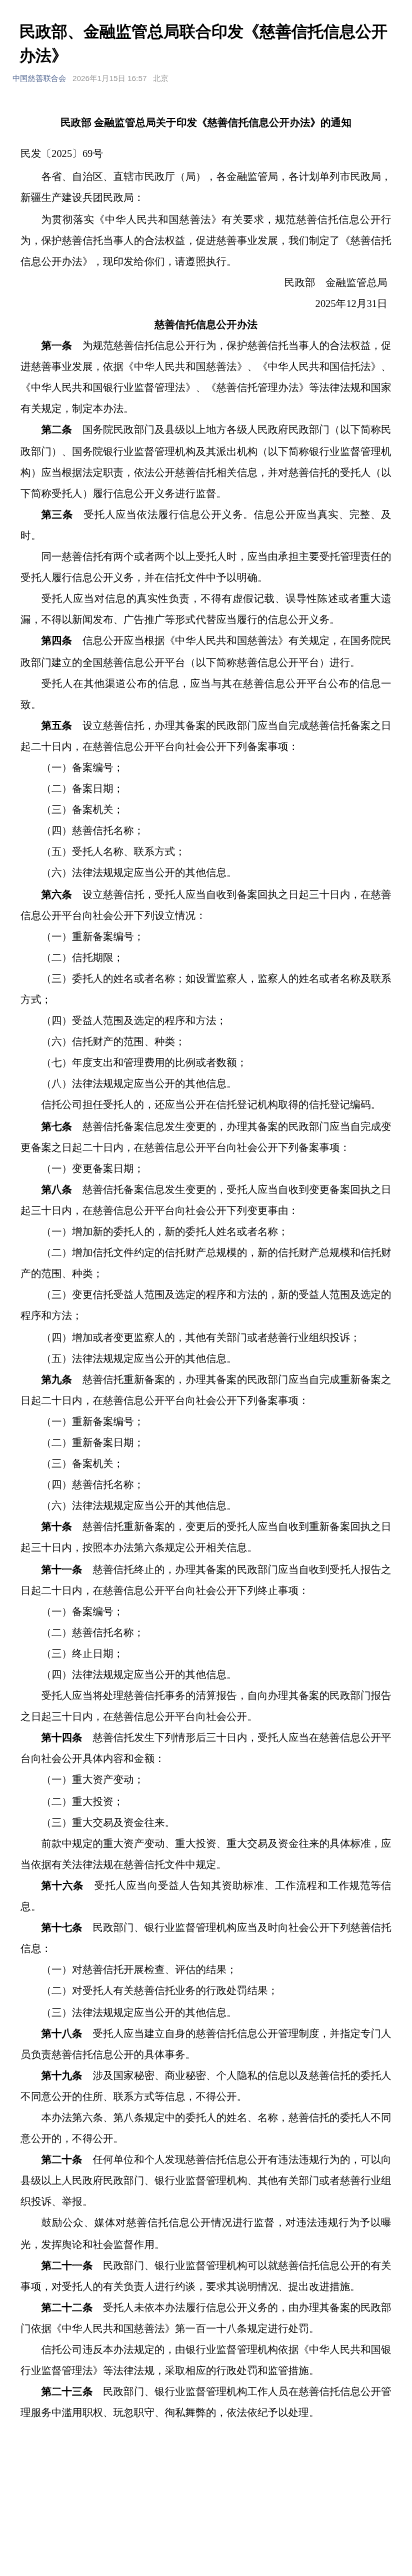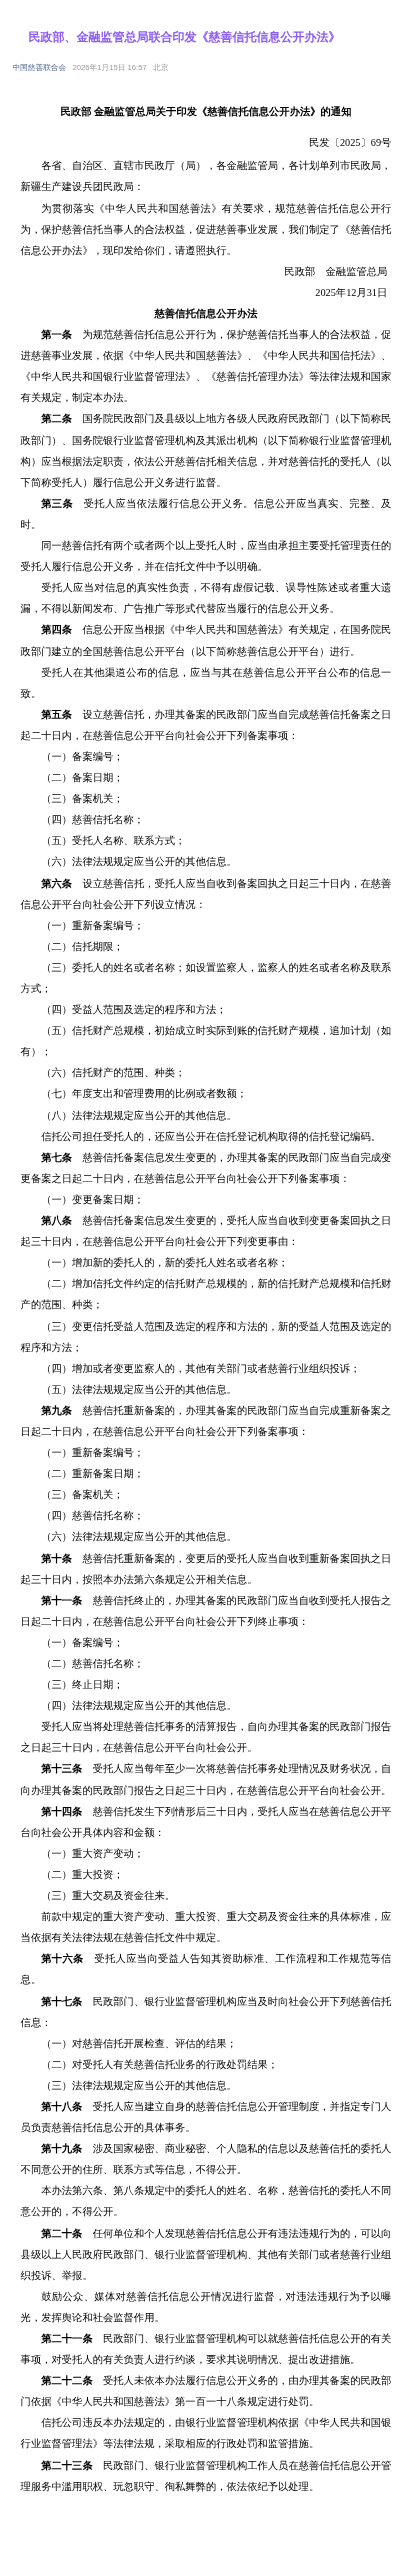--- a/index.html
+++ b/index.html
@@ -1,28 +1,28 @@
 <!DOCTYPE html>
 <html style="font-size:8.2px"><head>
 <meta charset="utf-8">
 <style>
   html,body{margin:0;padding:0;}
   body{
     width:412px;height:3301px;overflow:hidden;background:#ffffff;color:#000;
     font-family:"Liberation Serif","DejaVu Serif",serif;box-sizing:border-box;
   }
   .header{padding:13.4px 12.4px 0;font-family:"Liberation Sans","DejaVu Sans",sans-serif;}
-  .page-title{font-size:12px;line-height:1.45;color:#8b5cf6;margin:16px;font-weight:700;}
+  .page-title{font-size:16px;line-height:1.45;color:#000000;margin:7px;font-weight:700;}
   .meta{margin-top:0;font-size:7.7px;color:#9a9a9a;display:flex;}
   .meta .account{color:#576b95;margin-right:6.2px;cursor:pointer;}
   .meta .time{margin-right:6.2px;}
   .doc{padding:0 20.6px;font-size:10.3px;line-height:2.05;}
   .para{margin:0;text-indent:2em;text-align:justify;}
   .para b{font-weight:700;}
-  .center{text-align:right;text-indent:0 !important;}
+  .center{text-align:left;text-indent:0 !important;}
   .right{text-align:right !important;text-indent:0 !important;padding-right:4.1px;}
   .notice-title{font-size:10.3px;text-align:center;font-weight:700;margin:28px 0 8px;line-height:2.05;}
   .doc-number{margin:10.3px 0 2.1px;}
   .measures-title{font-size:10.3px;text-align:center;font-weight:700;margin:0;line-height:2.05;}
 </style>
 </head>
 <body>
 
 <div class="header">
   <h1 class="page-title">民政部、金融监管总局联合印发《慈善信托信息公开办法》</h1>
@@ -58,21 +58,20 @@
       <p class="para">（二）备案日期；</p>
       <p class="para">（三）备案机关；</p>
       <p class="para">（四）慈善信托名称；</p>
       <p class="para">（五）受托人名称、联系方式；</p>
       <p class="para">（六）法律法规规定应当公开的其他信息。</p>
       <p class="para"><b>第六条　</b>设立慈善信托，受托人应当自收到备案回执之日起三十日内，在慈善信息公开平台向社会公开下列设立情况：</p>
       <p class="para">（一）重新备案编号；</p>
       <p class="para">（二）信托期限；</p>
       <p class="para">（三）委托人的姓名或者名称；如设置监察人，监察人的姓名或者名称及联系方式；</p>
       <p class="para">（四）受益人范围及选定的程序和方法；</p>
-      <p class="para">（五）信托财产总规模，初始成立时实际到账的信托财产规模，追加计划（如有）；</p>
       <p class="para">（六）信托财产的范围、种类；</p>
       <p class="para">（七）年度支出和管理费用的比例或者数额；</p>
       <p class="para">（八）法律法规规定应当公开的其他信息。</p>
       <p class="para">信托公司担任受托人的，还应当公开在信托登记机构取得的信托登记编码。</p>
       <p class="para"><b>第七条　</b>慈善信托备案信息发生变更的，办理其备案的民政部门应当自完成变更备案之日起二十日内，在慈善信息公开平台向社会公开下列备案事项：</p>
       <p class="para">（一）变更备案日期；</p>
       <p class="para"><b>第八条　</b>慈善信托备案信息发生变更的，受托人应当自收到变更备案回执之日起三十日内，在慈善信息公开平台向社会公开下列变更事由：</p>
       <p class="para">（一）增加新的委托人的，新的委托人姓名或者名称；</p>
       <p class="para">（二）增加信托文件约定的信托财产总规模的，新的信托财产总规模和信托财产的范围、种类；</p>
       <p class="para">（三）变更信托受益人范围及选定的程序和方法的，新的受益人范围及选定的程序和方法；</p>
@@ -84,21 +83,20 @@
       <p class="para">（三）备案机关；</p>
       <p class="para">（四）慈善信托名称；</p>
       <p class="para">（六）法律法规规定应当公开的其他信息。</p>
       <p class="para"><b>第十条　</b>慈善信托重新备案的，变更后的受托人应当自收到重新备案回执之日起三十日内，按照本办法第六条规定公开相关信息。</p>
       <p class="para"><b>第十一条　</b>慈善信托终止的，办理其备案的民政部门应当自收到受托人报告之日起二十日内，在慈善信息公开平台向社会公开下列终止事项：</p>
       <p class="para">（一）备案编号；</p>
       <p class="para">（二）慈善信托名称；</p>
       <p class="para">（三）终止日期；</p>
       <p class="para">（四）法律法规规定应当公开的其他信息。</p>
       <p class="para">受托人应当将处理慈善信托事务的清算报告，自向办理其备案的民政部门报告之日起三十日内，在慈善信息公开平台向社会公开。</p>
-      <p class="para"><b>第十三条　</b>受托人应当每年至少一次将慈善信托事务处理情况及财务状况，自向办理其备案的民政部门报告之日起三十日内，在慈善信息公开平台向社会公开。</p>
       <p class="para"><b>第十四条　</b>慈善信托发生下列情形后三十日内，受托人应当在慈善信息公开平台向社会公开具体内容和金额：</p>
       <p class="para">（一）重大资产变动；</p>
       <p class="para">（二）重大投资；</p>
       <p class="para">（三）重大交易及资金往来。</p>
       <p class="para">前款中规定的重大资产变动、重大投资、重大交易及资金往来的具体标准，应当依据有关法律法规在慈善信托文件中规定。</p>
       <p class="para"><b>第十六条　</b>受托人应当向受益人告知其资助标准、工作流程和工作规范等信息。</p>
       <p class="para"><b>第十七条　</b>民政部门、银行业监督管理机构应当及时向社会公开下列慈善信托信息：</p>
       <p class="para">（一）对慈善信托开展检查、评估的结果；</p>
       <p class="para">（二）对受托人有关慈善信托业务的行政处罚结果；</p>
       <p class="para">（三）法律法规规定应当公开的其他信息。</p>

